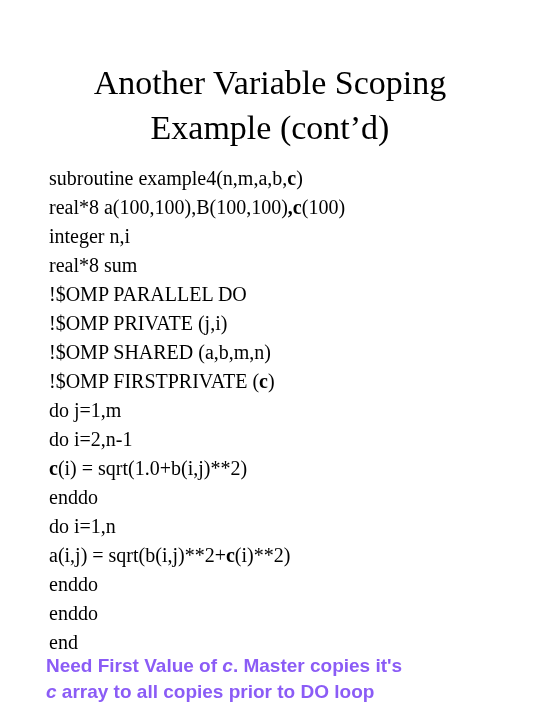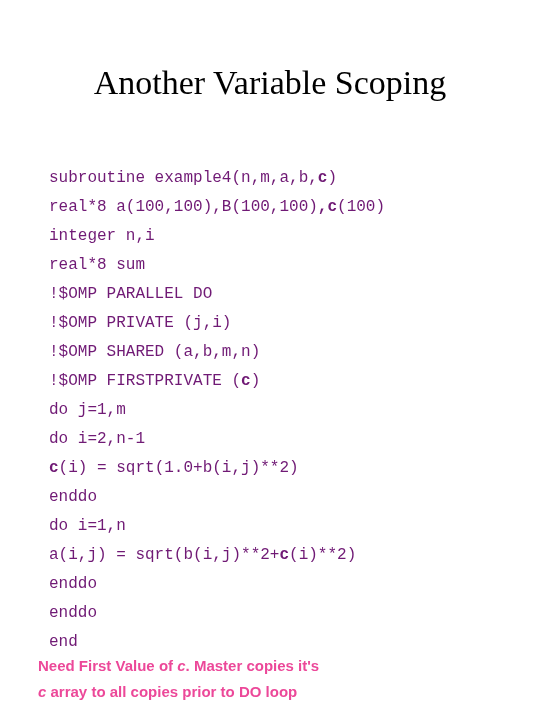--- a/index.html
+++ b/index.html
@@ -32,58 +32,59 @@
     line-height: 45px;
     font-weight: normal;
     color: #000000;
     letter-spacing: 0px;
   }
   .code-block {
     position: absolute;
     top: 128px;
     left: 49px;
     width: 470px;
-    font-family: Liberation Mono, monospace;
-    font-size: 16px;
+    font-family: Liberation Serif, serif;
+    font-size: 20px;
     line-height: 29px;
-    color: #701a75;
+    color: #000000;
     white-space: pre;
   }
   .code-line {
     white-space: pre;
     height: 29px;
   }
   .code-line b {
     font-weight: bold;
   }
   .caption {
     position: absolute;
     top: 617px;
-    left: 38px;
+    left: 46px;
     width: 460px;
     font-family: "Liberation Sans", sans-serif;
-    font-size: 15px;
+    font-size: 19px;
     line-height: 26px;
     font-weight: bold;
-    color: #ec4899;
+    color: #8b5cf6;
   }
   .caption i {
     font-style: italic;
   }
   .caption-line {
     white-space: pre;
   }
 </style>
 </head>
 <body>
 
 <div class="slide">
 
   <div class="slide-title" id="slide-title">
       <div class="title-line">Another Variable Scoping</div>
+      <div class="title-line">Example (cont’d)</div>
     </div>
 
   <div class="code-block" id="code-block"><div class="code-line"><span>subroutine example4(n,m,a,b,</span><b>c</b><span>)</span></div><div class="code-line"><span>real*8 a(100,100),B(100,100)</span><b>,c</b><span>(100)</span></div><div class="code-line"><span>integer n,i</span></div><div class="code-line"><span>real*8 sum</span></div><div class="code-line"><span>!$OMP PARALLEL DO</span></div><div class="code-line"><span>!$OMP PRIVATE (j,i)</span></div><div class="code-line"><span>!$OMP SHARED (a,b,m,n)</span></div><div class="code-line"><span>!$OMP FIRSTPRIVATE (</span><b>c</b><span>)</span></div><div class="code-line"><span>do j=1,m</span></div><div class="code-line"><span>do i=2,n-1</span></div><div class="code-line"><b>c</b><span>(i) = sqrt(1.0+b(i,j)**2)</span></div><div class="code-line"><span>enddo</span></div><div class="code-line"><span>do i=1,n</span></div><div class="code-line"><span>a(i,j) = sqrt(b(i,j)**2+</span><b>c</b><span>(i)**2)</span></div><div class="code-line"><span>enddo</span></div><div class="code-line"><span>enddo</span></div><div class="code-line"><span>end</span></div></div>
 
   <div class="caption" id="caption">
       <div class="caption-line"><span>Need First Value of </span><i>c</i><span>. Master copies it's</span></div>
       <div class="caption-line"><i>c</i><span> array to all copies prior to DO loop</span></div>
     </div>
 
 </div>

